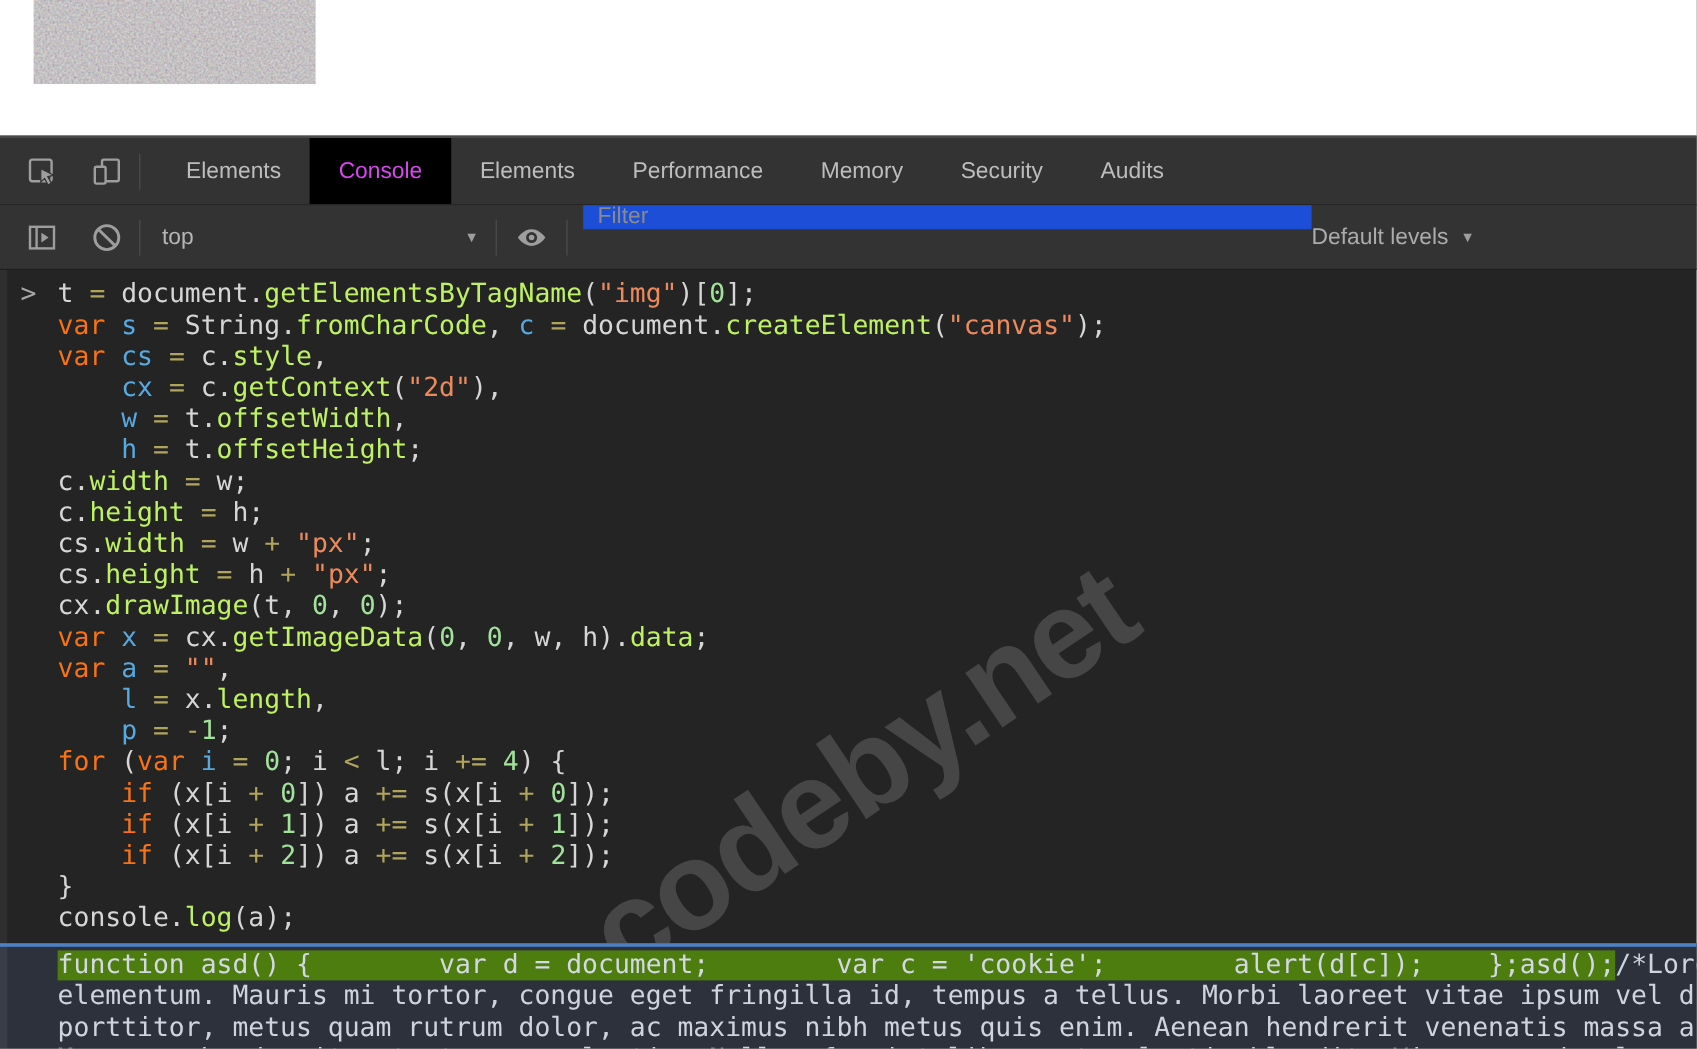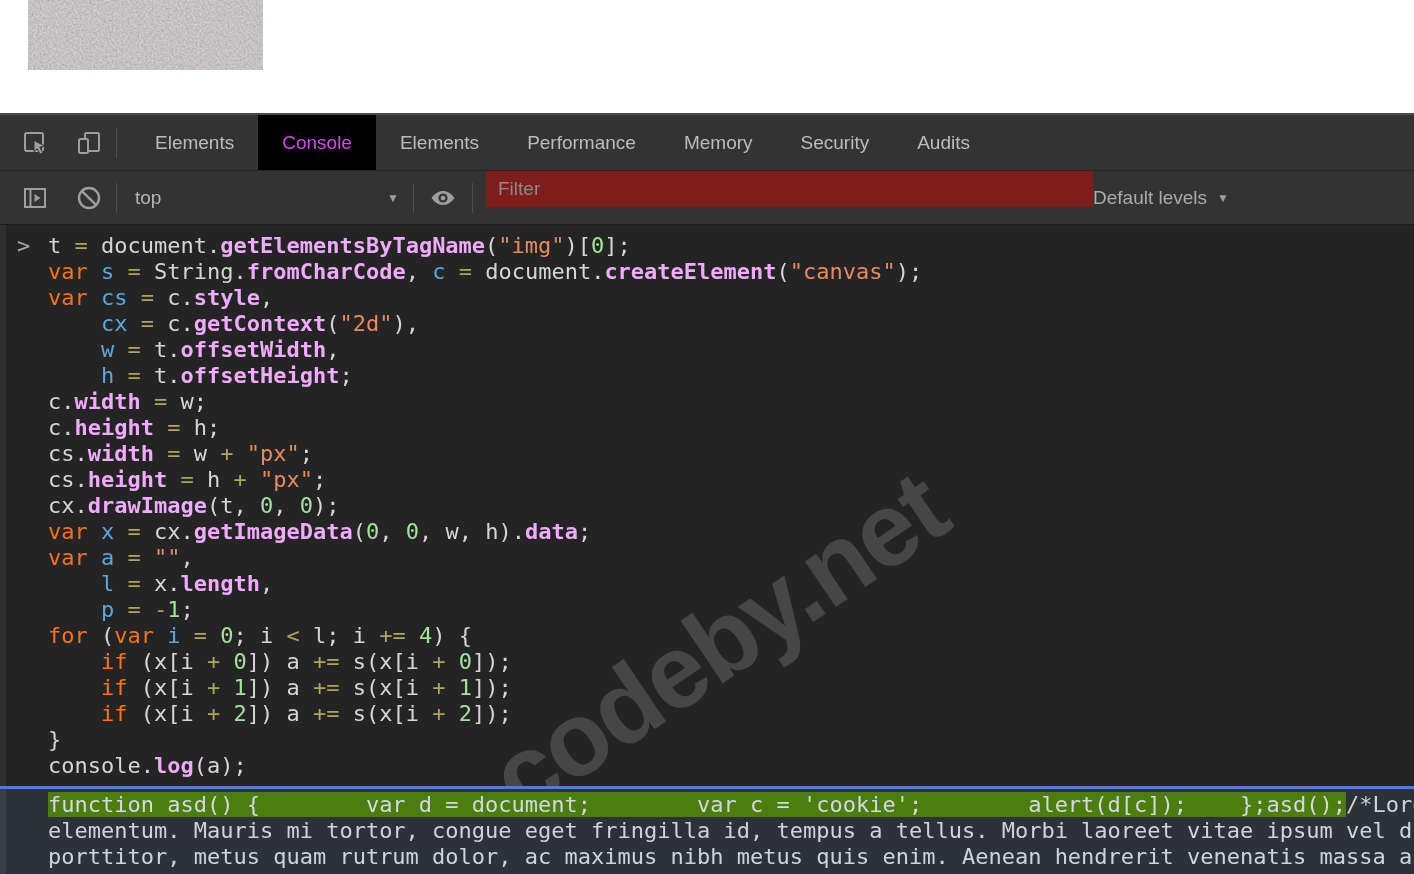--- a/index.html
+++ b/index.html
@@ -15,31 +15,31 @@
   .toolbar{height:54px;flex:none;background:#333333;display:flex;
            border-bottom:1px solid #1e1e1e;padding-left:8px;box-sizing:border-box;}
   .ibtn{width:54px;align-self:stretch;display:flex;align-items:center;justify-content:center;flex:none;cursor:pointer;}
   .vdiv{width:1px;height:30px;background:#4d4d4d;align-self:center;flex:none;}
   .tabs{display:flex;align-items:stretch;margin-left:14px;}
   .tab{display:flex;align-items:center;padding:0 24px;font-size:19px;color:#bdbdbd;cursor:pointer;white-space:nowrap;}
   .tab.active{background:#000000;color:#d946ef;}
   .ctx-select{display:flex;align-items:center;justify-content:space-between;width:264px;
               padding:0 14px 0 18px;color:#b5b5b5;font-size:19px;cursor:pointer;flex:none;}
   .arrow{font-size:12px;color:#9e9e9e;}
-  .filter-input{margin-left:13px;width:607px;height:36px;flex:none;background:#7f1d1d;border:none;outline:none;
+  .filter-input{margin-left:13px;width:607px;height:20px;flex:none;background:#1d4ed8;border:none;outline:none;
                 padding:0 12px;font-size:19px;color:#cccccc;font-family:"Liberation Sans",sans-serif;box-sizing:border-box;}
   .filter-input::placeholder{color:#8a8a8a;}
   .levels{display:flex;align-items:center;gap:10px;color:#ababab;font-size:19px;cursor:pointer;}
   
   .console{flex:1;position:relative;overflow:hidden;}
   .console::before{content:"";position:absolute;left:0;top:0;bottom:0;width:6px;background:rgba(255,255,255,0.05);}
   .prompt{position:absolute;left:17px;top:8px;font:22px/26px "DejaVu Sans Mono",monospace;color:#a8a8a8;}
   .code{margin:8px 0 0 48px;font:22px/26px "DejaVu Sans Mono",monospace;white-space:pre;}
   .cl{height:26px;}
-  .tk-w{color:#d6d6d6;} .tk-k{color:#f97316;} .tk-v{color:#57a9e0;} .tk-p{color:#f0abfc;font-weight:bold;}
+  .tk-w{color:#d6d6d6;} .tk-k{color:#f97316;} .tk-v{color:#57a9e0;} .tk-p{color:#bef264;}
   .tk-s{color:#ec8a5e;} .tk-n{color:#a2e39b;} .tk-o{color:#b1a55e;}
   .tk-d{color:#ced4dd;} .tk-sel{color:#d3d9e2;background:#4d7c0f;}
   .watermark{position:absolute;left:438px;top:238px;width:560px;height:360px;display:flex;align-items:center;
              justify-content:center;transform:rotate(-34deg);pointer-events:none;
              font-weight:bold;font-size:104px;letter-spacing:-2px;color:rgba(255,255,255,0.155);
              font-family:"Liberation Sans",sans-serif;white-space:nowrap;}
   
   .drawer{height:88px;flex:none;background:#2c313c;border-top:3px solid #4e80c6;box-sizing:border-box;
           padding:3px 0 0 48px;font:22px/26px "DejaVu Sans Mono",monospace;white-space:pre;overflow:hidden;
           position:relative;}

